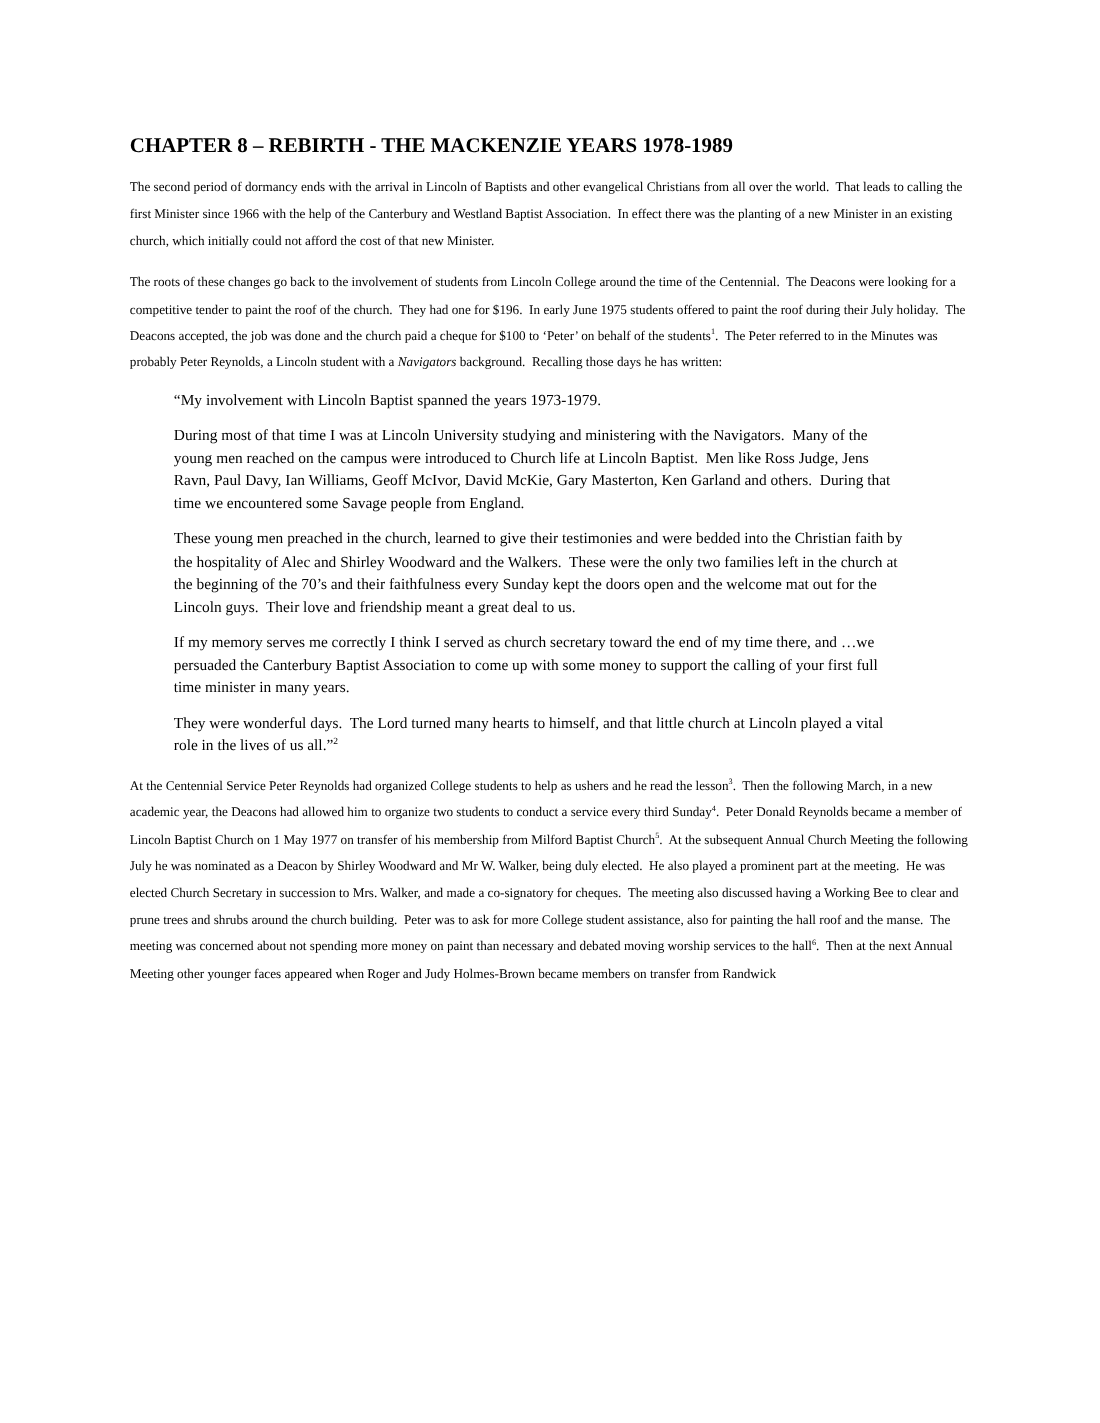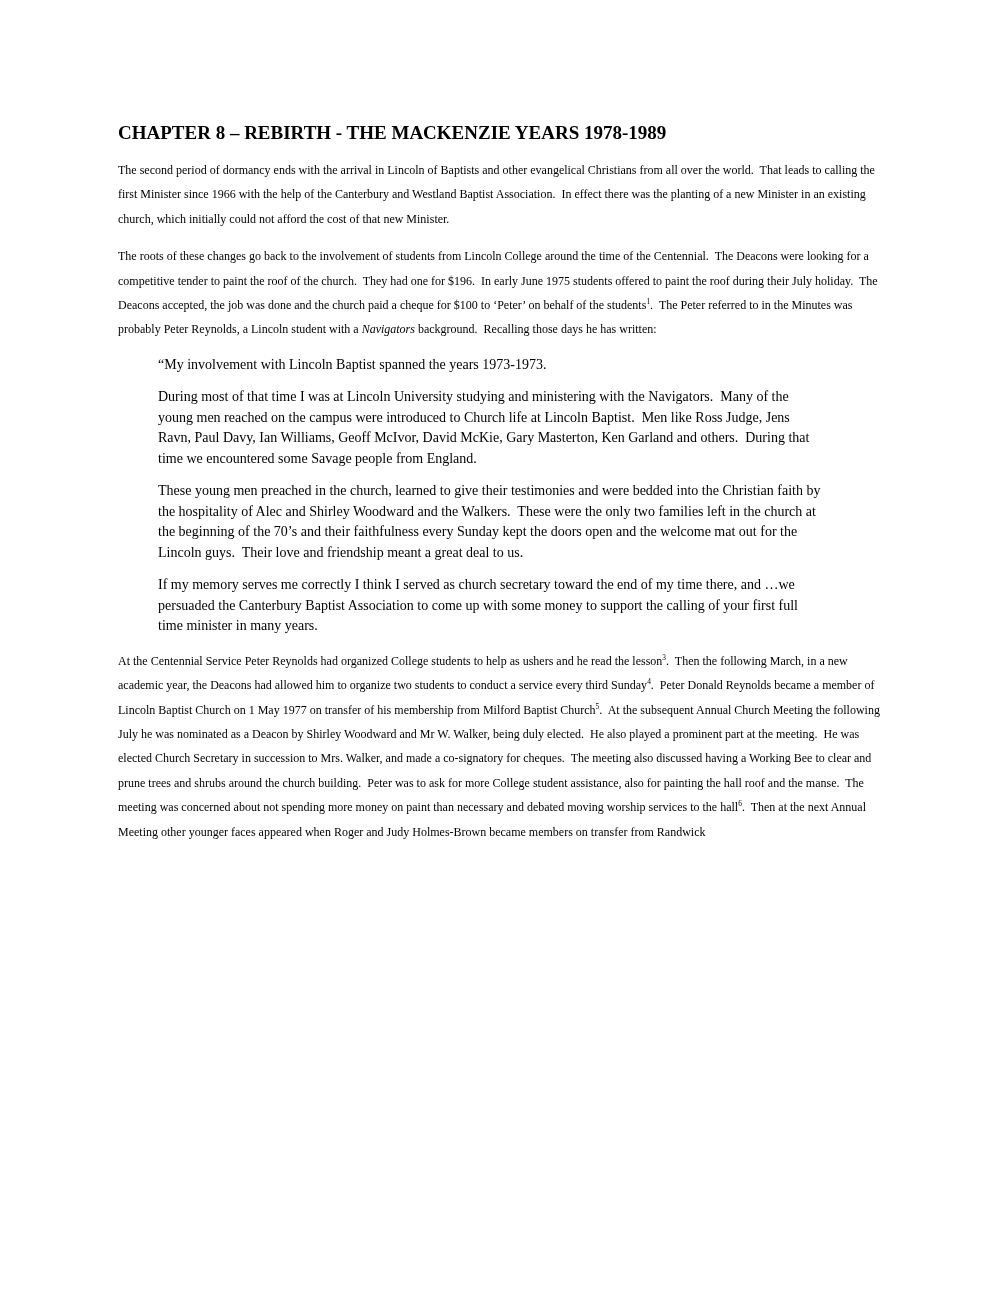--- a/index.html
+++ b/index.html
@@ -66,21 +66,22 @@
 </style>
 </head>
 <body>
 
 <div class="page">
   <div class="content">
     <h1 class="chapter-title">CHAPTER 8 – REBIRTH - THE MACKENZIE YEARS 1978-1989</h1>
     <div>
         <p class="body"><span>The second period of dormancy ends with the arrival in Lincoln of Baptists and other evangelical Christians from all over the world.  That leads to calling the first Minister since 1966 with the help of the Canterbury and Westland Baptist Association.  In effect there was the planting of a new Minister in an existing church, which initially could not afford the cost of that new Minister.</span></p>
         <p class="body"><span>The roots of these changes go back to the involvement of students from Lincoln College around the time of the Centennial.  The Deacons were looking for a competitive tender to paint the roof of the church.  They had one for $196.  In early June 1975 students offered to paint the roof during their July holiday.  The Deacons accepted, the job was done and the church paid a cheque for $100 to ‘Peter’ on behalf of the students</span><sup>1</sup><span>.  The Peter referred to in the Minutes was probably Peter Reynolds, a Lincoln student with a </span><em>Navigators</em><span> background.  Recalling those days he has written:</span></p>
-        <p class="quote"><span>“My involvement with Lincoln Baptist spanned the years 1973-1973.</span></p>
+        <p class="quote"><span>“My involvement with Lincoln Baptist spanned the years 1973-1979.</span></p>
         <p class="quote"><span>During most of that time I was at Lincoln University studying and ministering with the Navigators.  Many of the young men reached on the campus were introduced to Church life at Lincoln Baptist.  Men like Ross Judge, Jens Ravn, Paul Davy, Ian Williams, Geoff McIvor, David McKie, Gary Masterton, Ken Garland and others.  During that time we encountered some Savage people from England.</span></p>
         <p class="quote"><span>These young men preached in the church, learned to give their testimonies and were bedded into the Christian faith by the hospitality of Alec and Shirley Woodward and the Walkers.  These were the only two families left in the church at the beginning of the 70’s and their faithfulness every Sunday kept the doors open and the welcome mat out for the Lincoln guys.  Their love and friendship meant a great deal to us.</span></p>
         <p class="quote"><span>If my memory serves me correctly I think I served as church secretary toward the end of my time there, and …we persuaded the Canterbury Baptist Association to come up with some money to support the calling of your first full time minister in many years.</span></p>
+        <p class="quote"><span>They were wonderful days.  The Lord turned many hearts to himself, and that little church at Lincoln played a vital role in the lives of us all.”</span><sup>2</sup></p>
         <p class="body"><span>At the Centennial Service Peter Reynolds had organized College students to help as ushers and he read the lesson</span><sup>3</sup><span>.  Then the following March, in a new academic year, the Deacons had allowed him to organize two students to conduct a service every third Sunday</span><sup>4</sup><span>.  Peter Donald Reynolds became a member of Lincoln Baptist Church on 1 May 1977 on transfer of his membership from Milford Baptist Church</span><sup>5</sup><span>.  At the subsequent Annual Church Meeting the following July he was nominated as a Deacon by Shirley Woodward and Mr W. Walker, being duly elected.  He also played a prominent part at the meeting.  He was elected Church Secretary in succession to Mrs. Walker, and made a co-signatory for cheques.  The meeting also discussed having a Working Bee to clear and prune trees and shrubs around the church building.  Peter was to ask for more College student assistance, also for painting the hall roof and the manse.  The meeting was concerned about not spending more money on paint than necessary and debated moving worship services to the hall</span><sup>6</sup><span>.  Then at the next Annual Meeting other younger faces appeared when Roger and Judy Holmes-Brown became members on transfer from Randwick</span></p>
       </div>
   </div>
   <div class="page-number">84</div>
 </div>
 
 </body></html>

